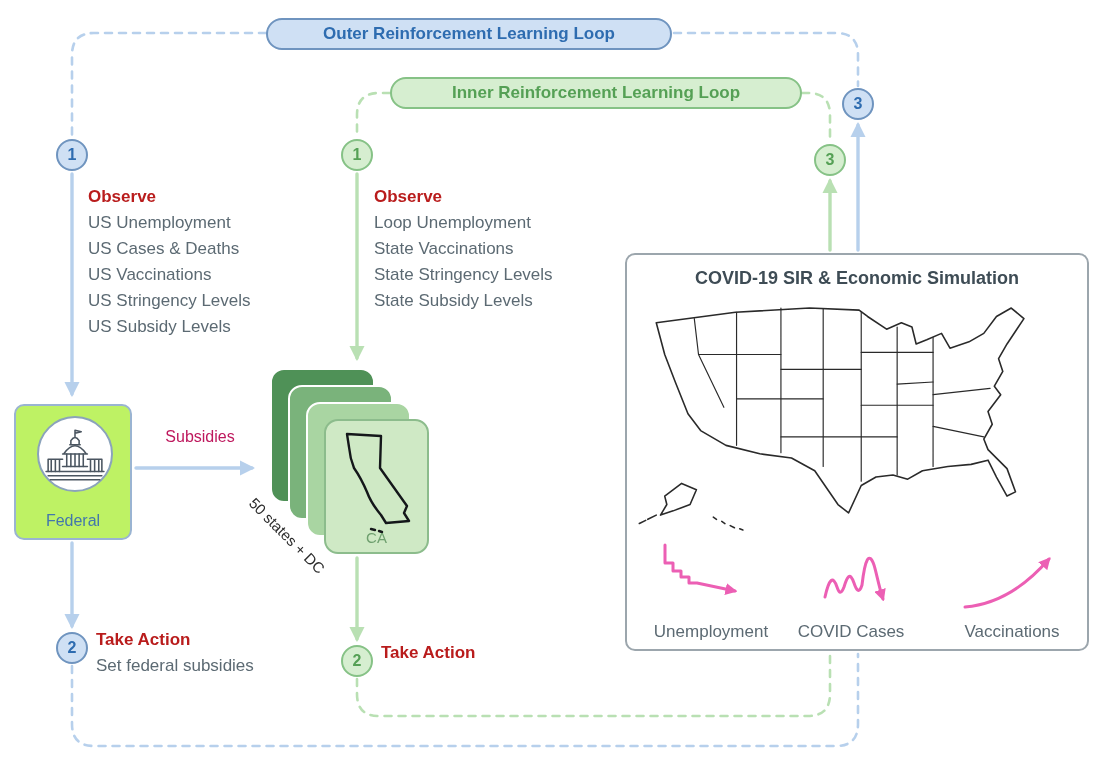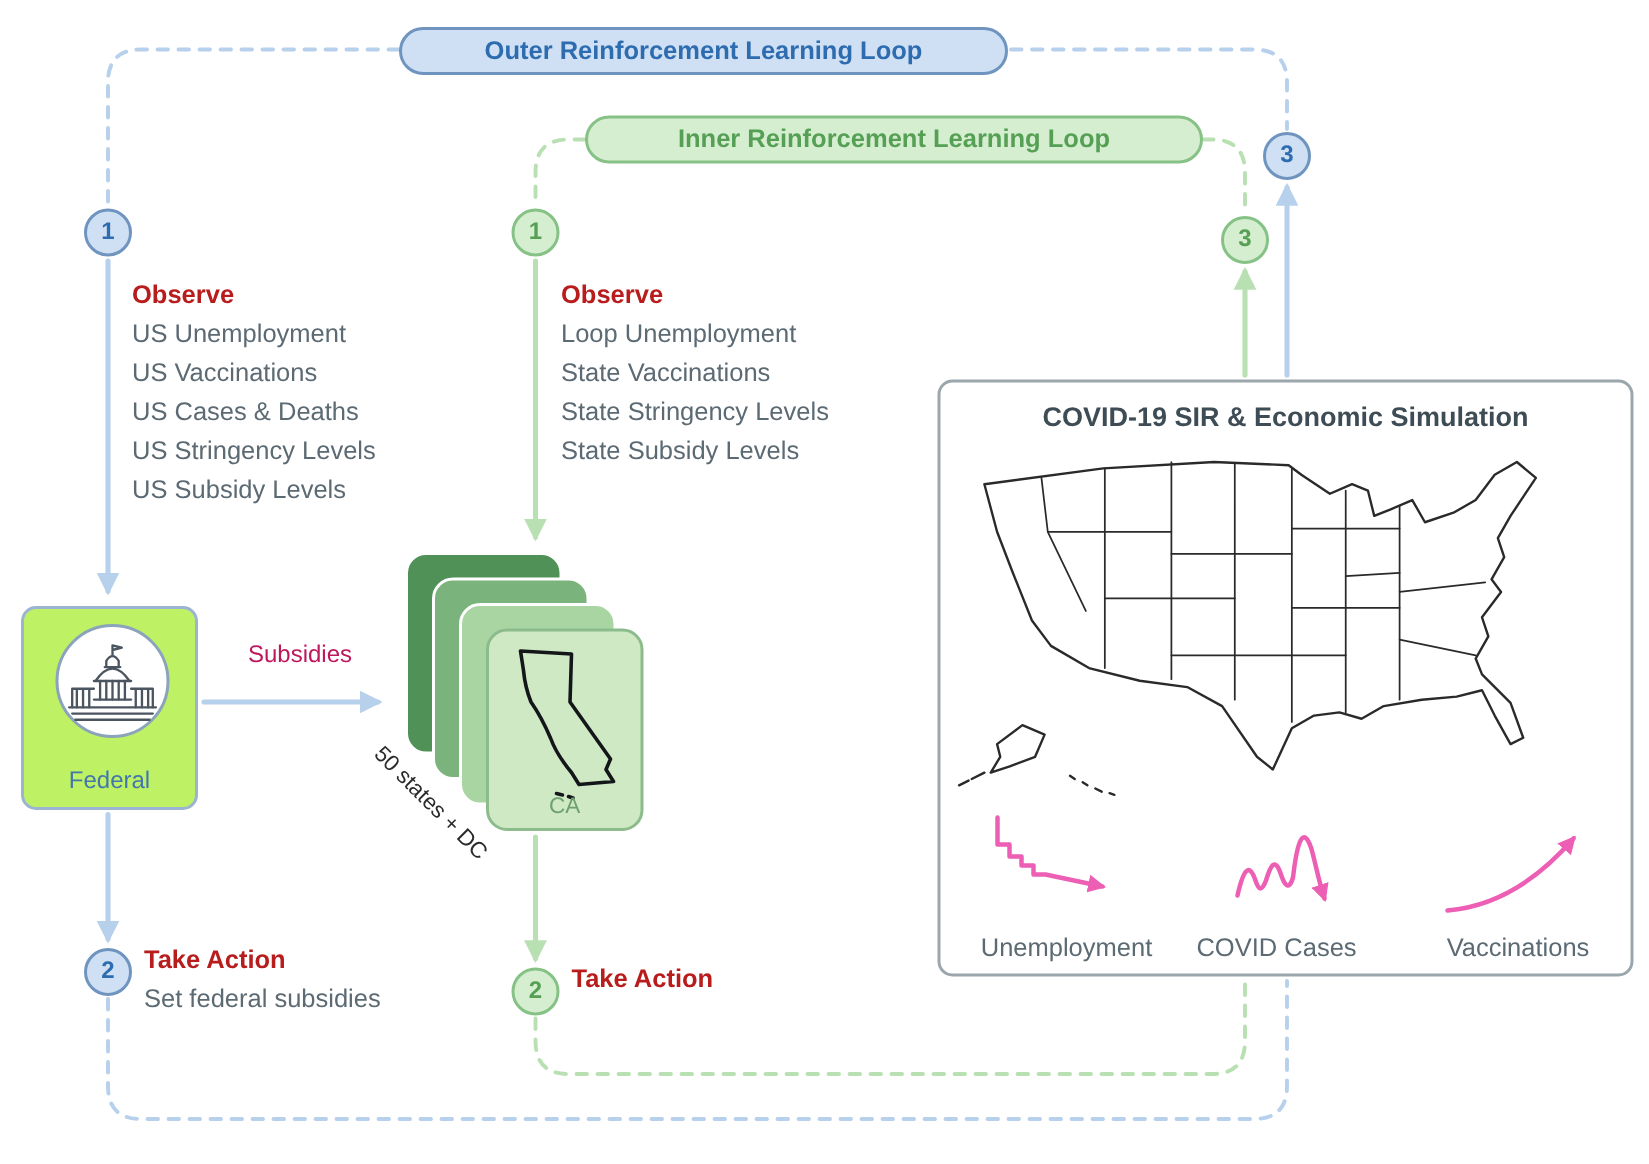--- a/index.html
+++ b/index.html
@@ -144,22 +144,22 @@
   <div class="circle blue" style="left:842px;top:88px;">
     <span>3</span>
   </div>
   <div class="circle green" style="left:814px;top:144px;">
     <span>3</span>
   </div>
 
   <div class="textblock" style="left:88px;top:184px;">
     <div class="tb-title">Observe</div>
     <div>US Unemployment</div>
+    <div>US Cases &amp; Deaths</div>
     <div>US Vaccinations</div>
-    <div>US Cases &amp; Deaths</div>
     <div>US Stringency Levels</div>
     <div>US Subsidy Levels</div>
   </div>
 
   <div class="textblock" style="left:374px;top:184px;">
     <div class="tb-title">Observe</div>
     <div>Loop Unemployment</div>
     <div>State Vaccinations</div>
     <div>State Stringency Levels</div>
     <div>State Subsidy Levels</div>

